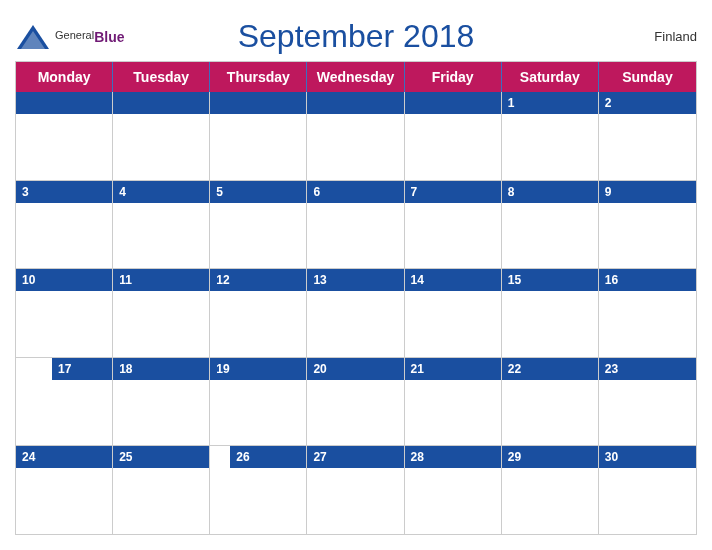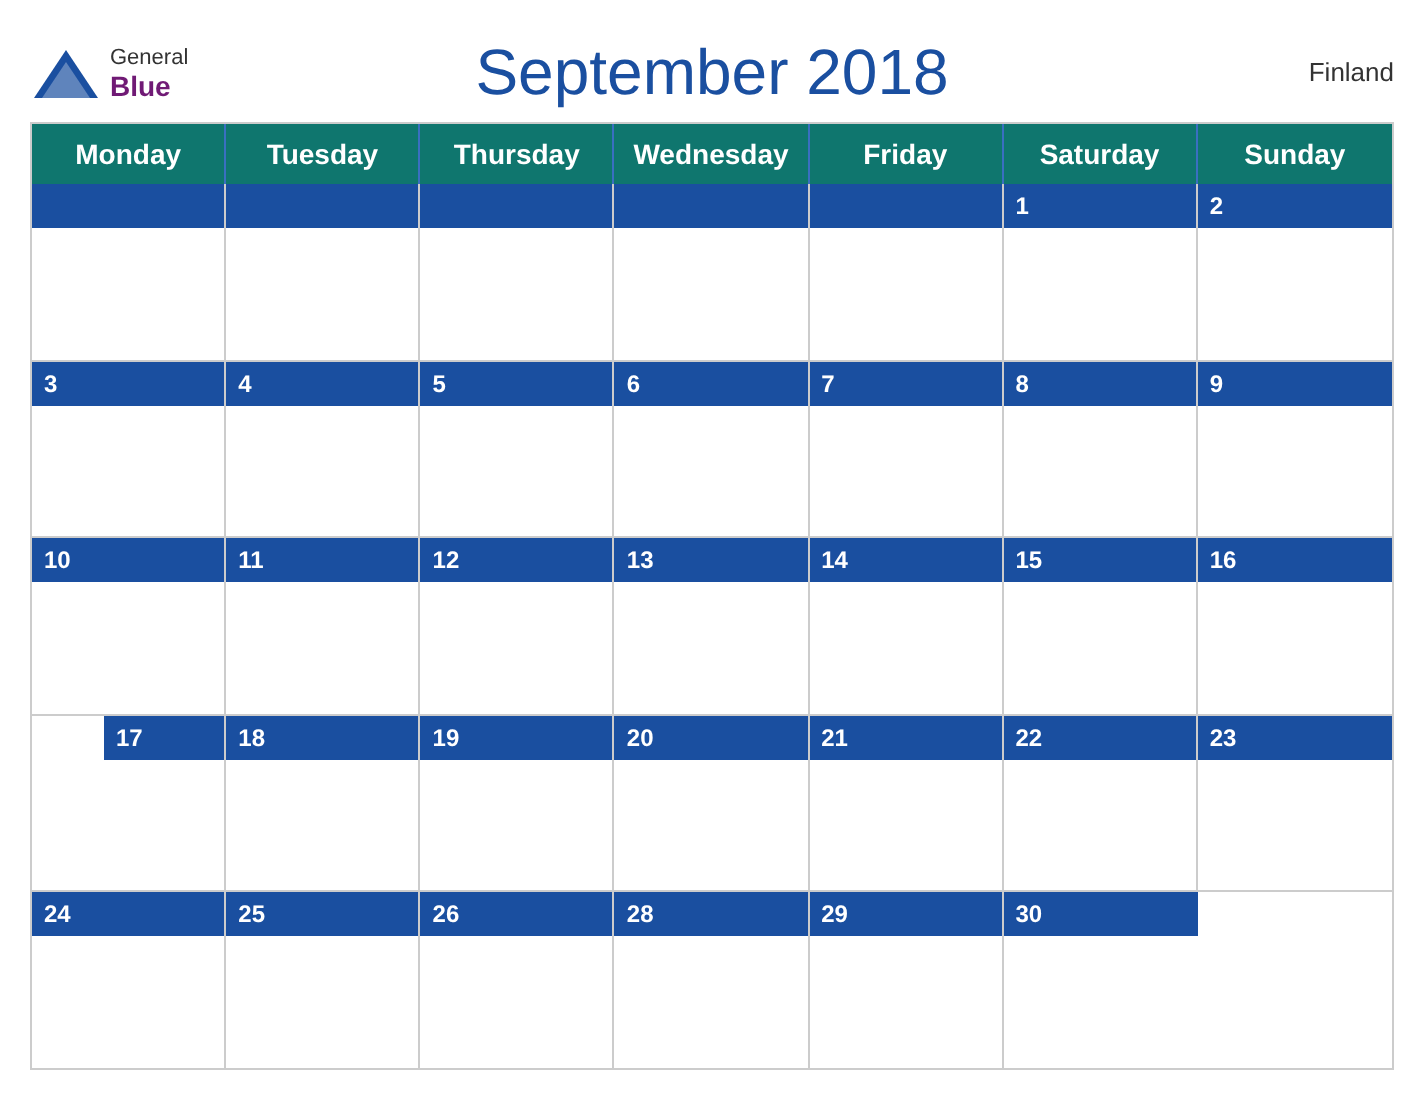--- a/index.html
+++ b/index.html
@@ -35,21 +35,21 @@
     }
 
     .logo-wrapper {
       display: flex;
       align-items: center;
       gap: 4px;
     }
 
     .logo-text-block {
       display: flex;
-      flex-direction: column;
+      flex-direction: row;
       align-items: flex-start;
       justify-content: center;
     }
 
     .title {
       font-size: 32px;
       color: #1a4fa0;
       font-weight: normal;
       text-align: center;
     }
@@ -66,21 +66,21 @@
     .calendar {
       flex: 1;
       display: flex;
       flex-direction: column;
       border: 1px solid #ccc;
     }
 
     .day-headers {
       display: grid;
       grid-template-columns: repeat(7, 1fr);
-      background: #0f766e;
+      background: #be185d;
     }
 
     .day-header {
       color: #fff;
       text-align: center;
       padding: 7px 4px;
       font-size: 14px;
       font-weight: bold;
       border-right: 1px solid #3a6fc0;
     }
@@ -404,24 +404,32 @@
           </div>
         </div>
         <div class="day-cell" style="border-right: 1px solid rgb(204, 204, 204); border-top: none;">
           <div class="cell-container">
             <div class="num-bar">
               <span>25</span>
             </div>
             <div class="cell-body"></div>
           </div>
         </div>
-        <div class="day-cell" style="border-right: 1px solid rgb(204, 204, 204); border-top: none;">
+        <div class="day-cell" style="border-right: 1px solid rgb(204, 204, 204); border-top: none; margin-left: 20px;">
           <div class="cell-container">
             <div class="num-bar">
               <span>26</span>
+            </div>
+            <div class="cell-body"></div>
+          </div>
+        </div>
+        <div class="day-cell" style="border-right: 1px solid rgb(204, 204, 204); border-top: none;">
+          <div class="cell-container">
+            <div class="num-bar">
+              <span>27</span>
             </div>
             <div class="cell-body"></div>
           </div>
         </div>
         <div class="day-cell" style="border-right: 1px solid rgb(204, 204, 204); border-top: none;">
           <div class="cell-container">
             <div class="num-bar">
               <span>28</span>
             </div>
             <div class="cell-body"></div>

